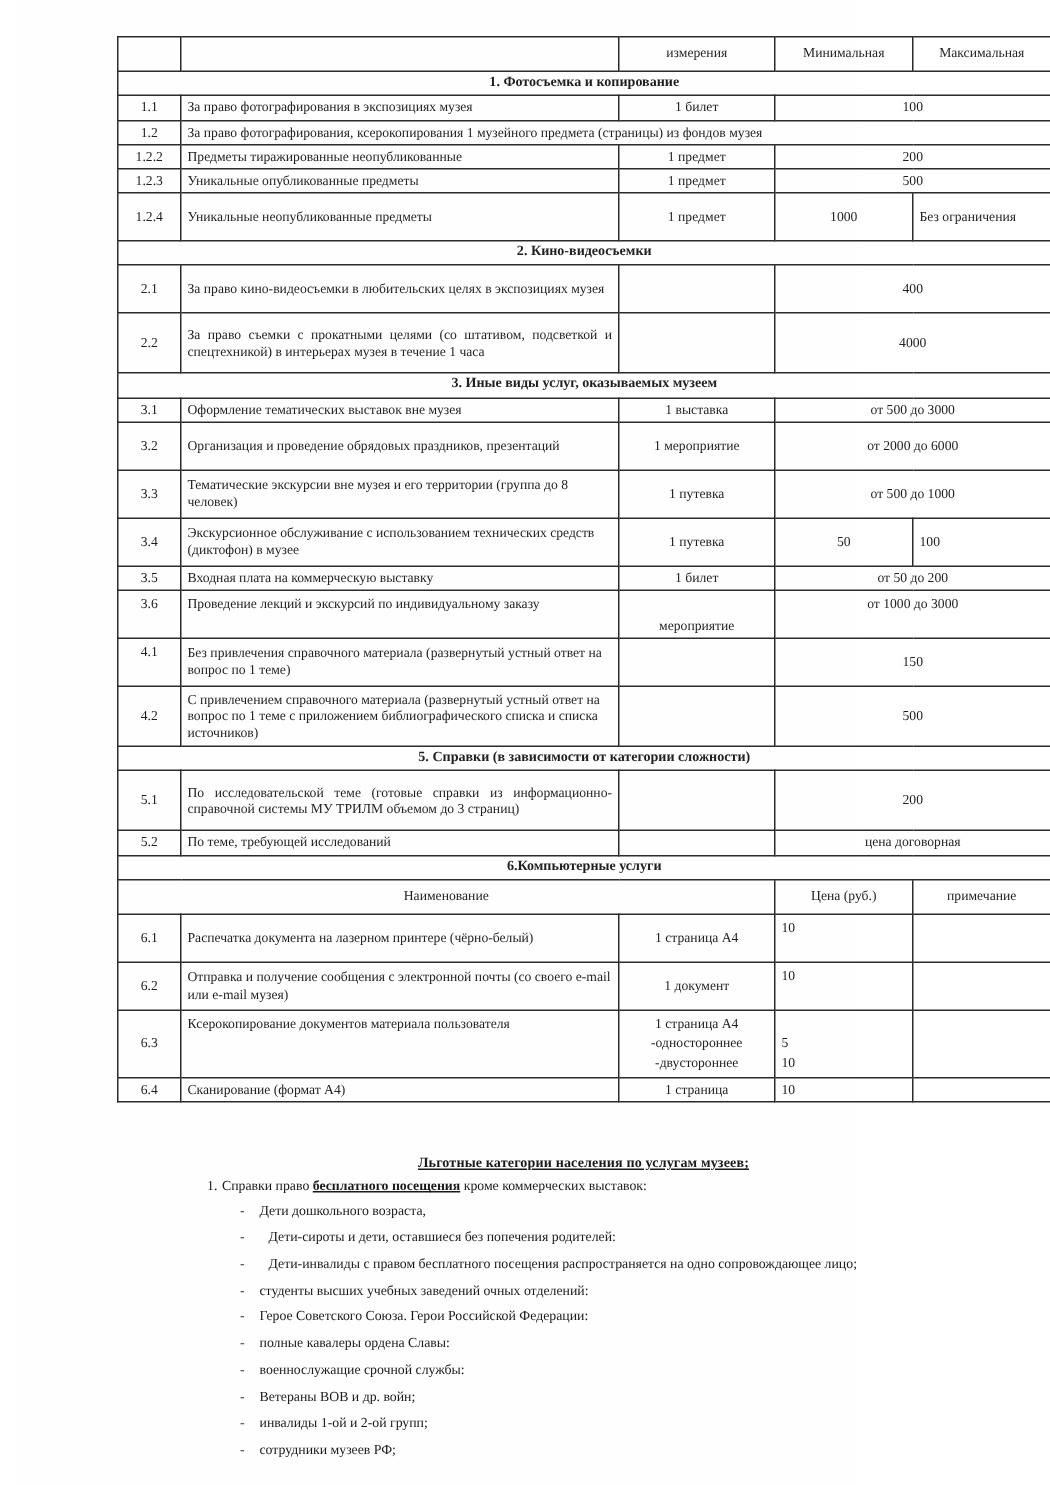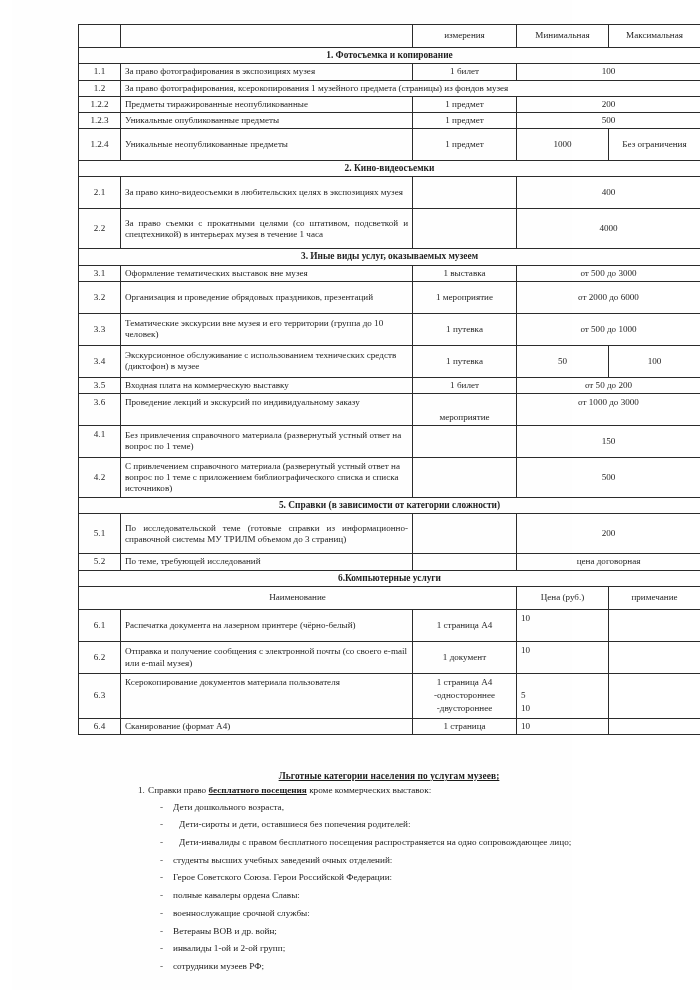--- a/index.html
+++ b/index.html
@@ -37,21 +37,21 @@
   .price-table td {
     border: 1px solid #2b2b2b;
     padding: 2px 4px;
     vertical-align: middle;
     color: #1f1f1f;
   }
   .c-num      { width: 42px;  text-align: center; }
   .c-name     { width: 292px; text-align: left; }
   .c-unit     { width: 104px; text-align: center; }
   .c-min      { width: 92px;  text-align: center; }
-  .c-max      { width: 92px;  text-align: center; }
+  .c-max      { width: 92px;  text-align: left; }
 
   .hdr-cell { text-align: center; height: 18px; }
   .section-title {
     text-align: center;
     font-weight: bold;
     font-size: 9.4px;
     padding: 2px 0 3px 0;
   }
   .justify { text-align: justify; text-align-last: left; }
   .span-wide { text-align: center; }
@@ -188,21 +188,21 @@
         <td class="span-wide" colspan="2">от 500 до 3000</td>
       </tr>
       <tr class="tall-2">
         <td class="c-num">3.2</td>
         <td class="c-name">Организация и проведение обрядовых праздников, презентаций</td>
         <td class="c-unit">1 мероприятие</td>
         <td class="span-wide" colspan="2">от 2000 до 6000</td>
       </tr>
       <tr class="tall-2">
         <td class="c-num">3.3</td>
-        <td class="c-name">Тематические экскурсии вне музея и его территории (группа до 10 человек)</td>
+        <td class="c-name">Тематические экскурсии вне музея и его территории (группа до 8 человек)</td>
         <td class="c-unit">1 путевка</td>
         <td class="span-wide" colspan="2">от 500 до 1000</td>
       </tr>
       <tr class="tall-2">
         <td class="c-num">3.4</td>
         <td class="c-name">Экскурсионное обслуживание с использованием технических средств (диктофон) в музее</td>
         <td class="c-unit">1 путевка</td>
         <td class="c-min">50</td>
         <td class="c-max">100</td>
       </tr>

